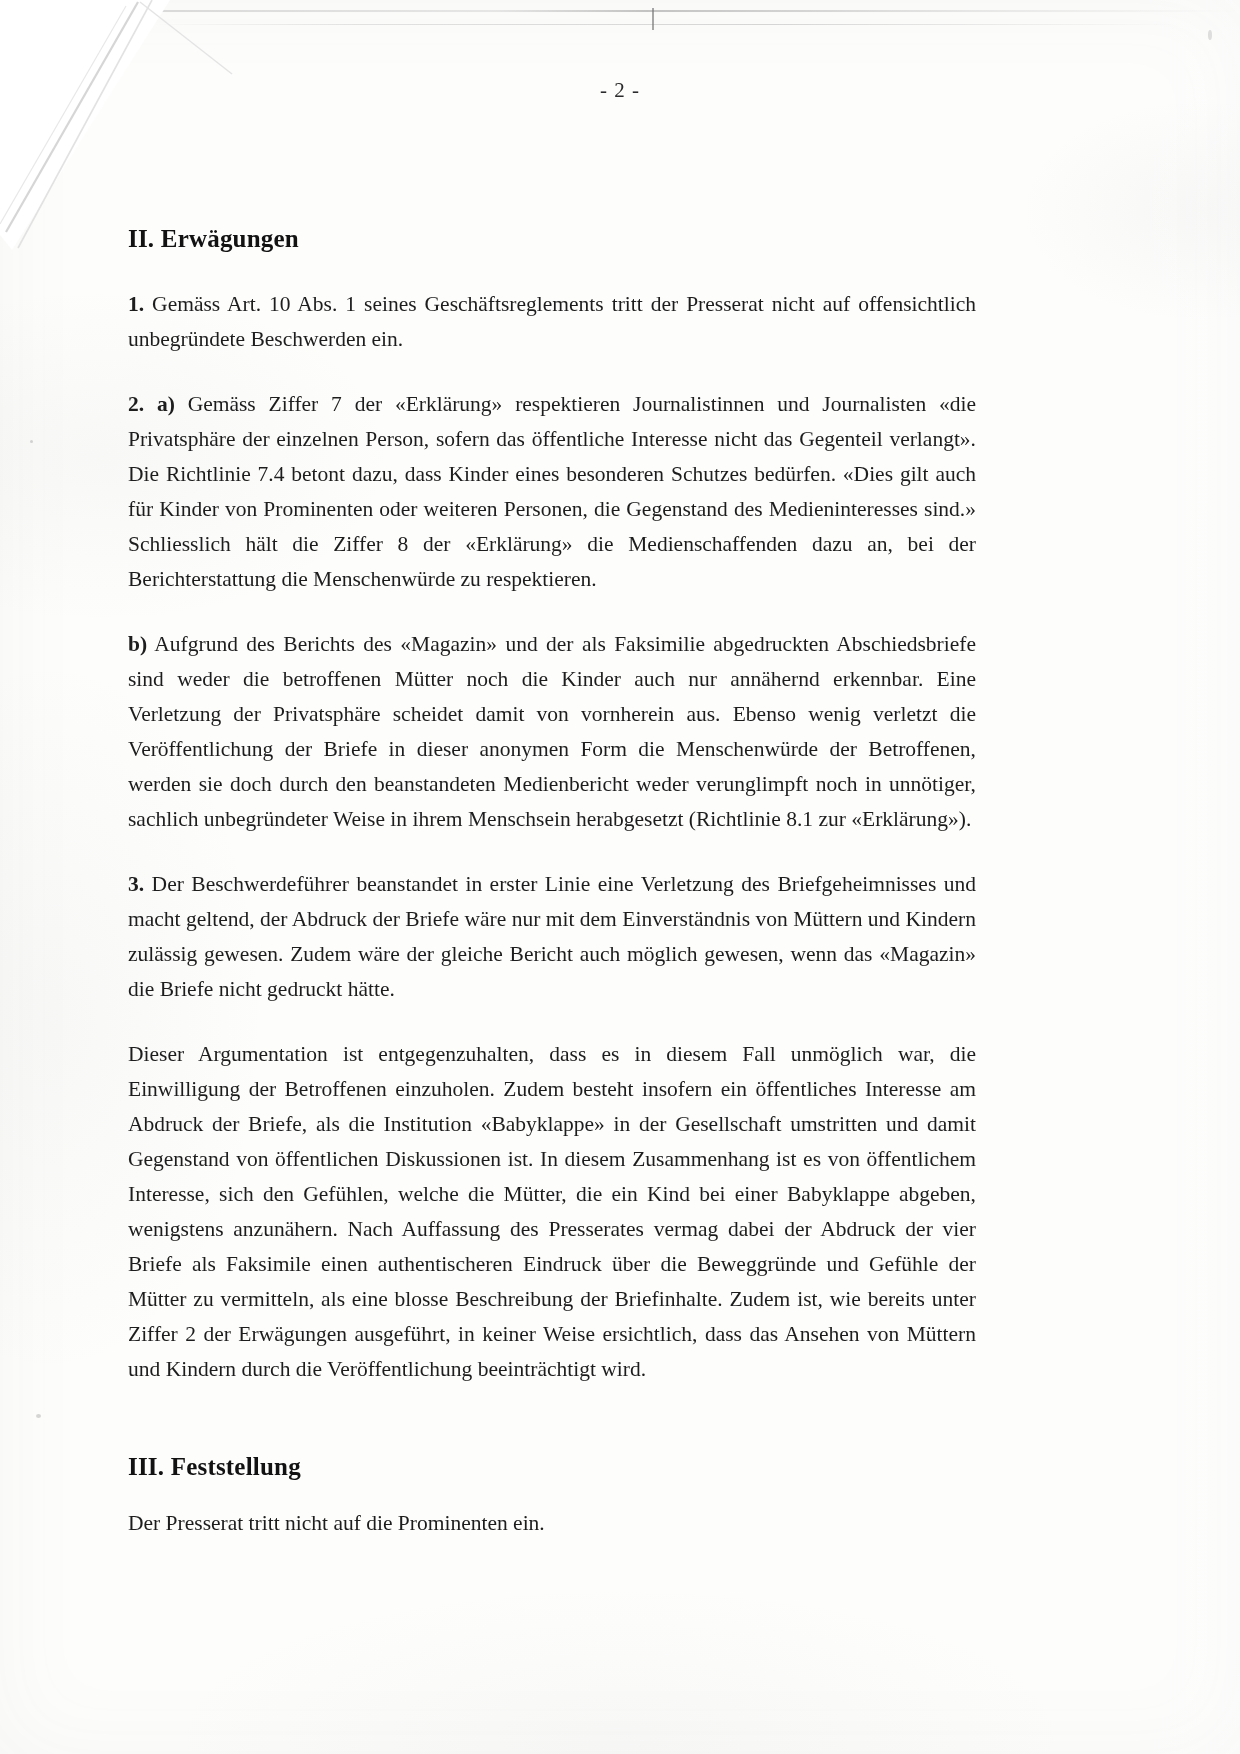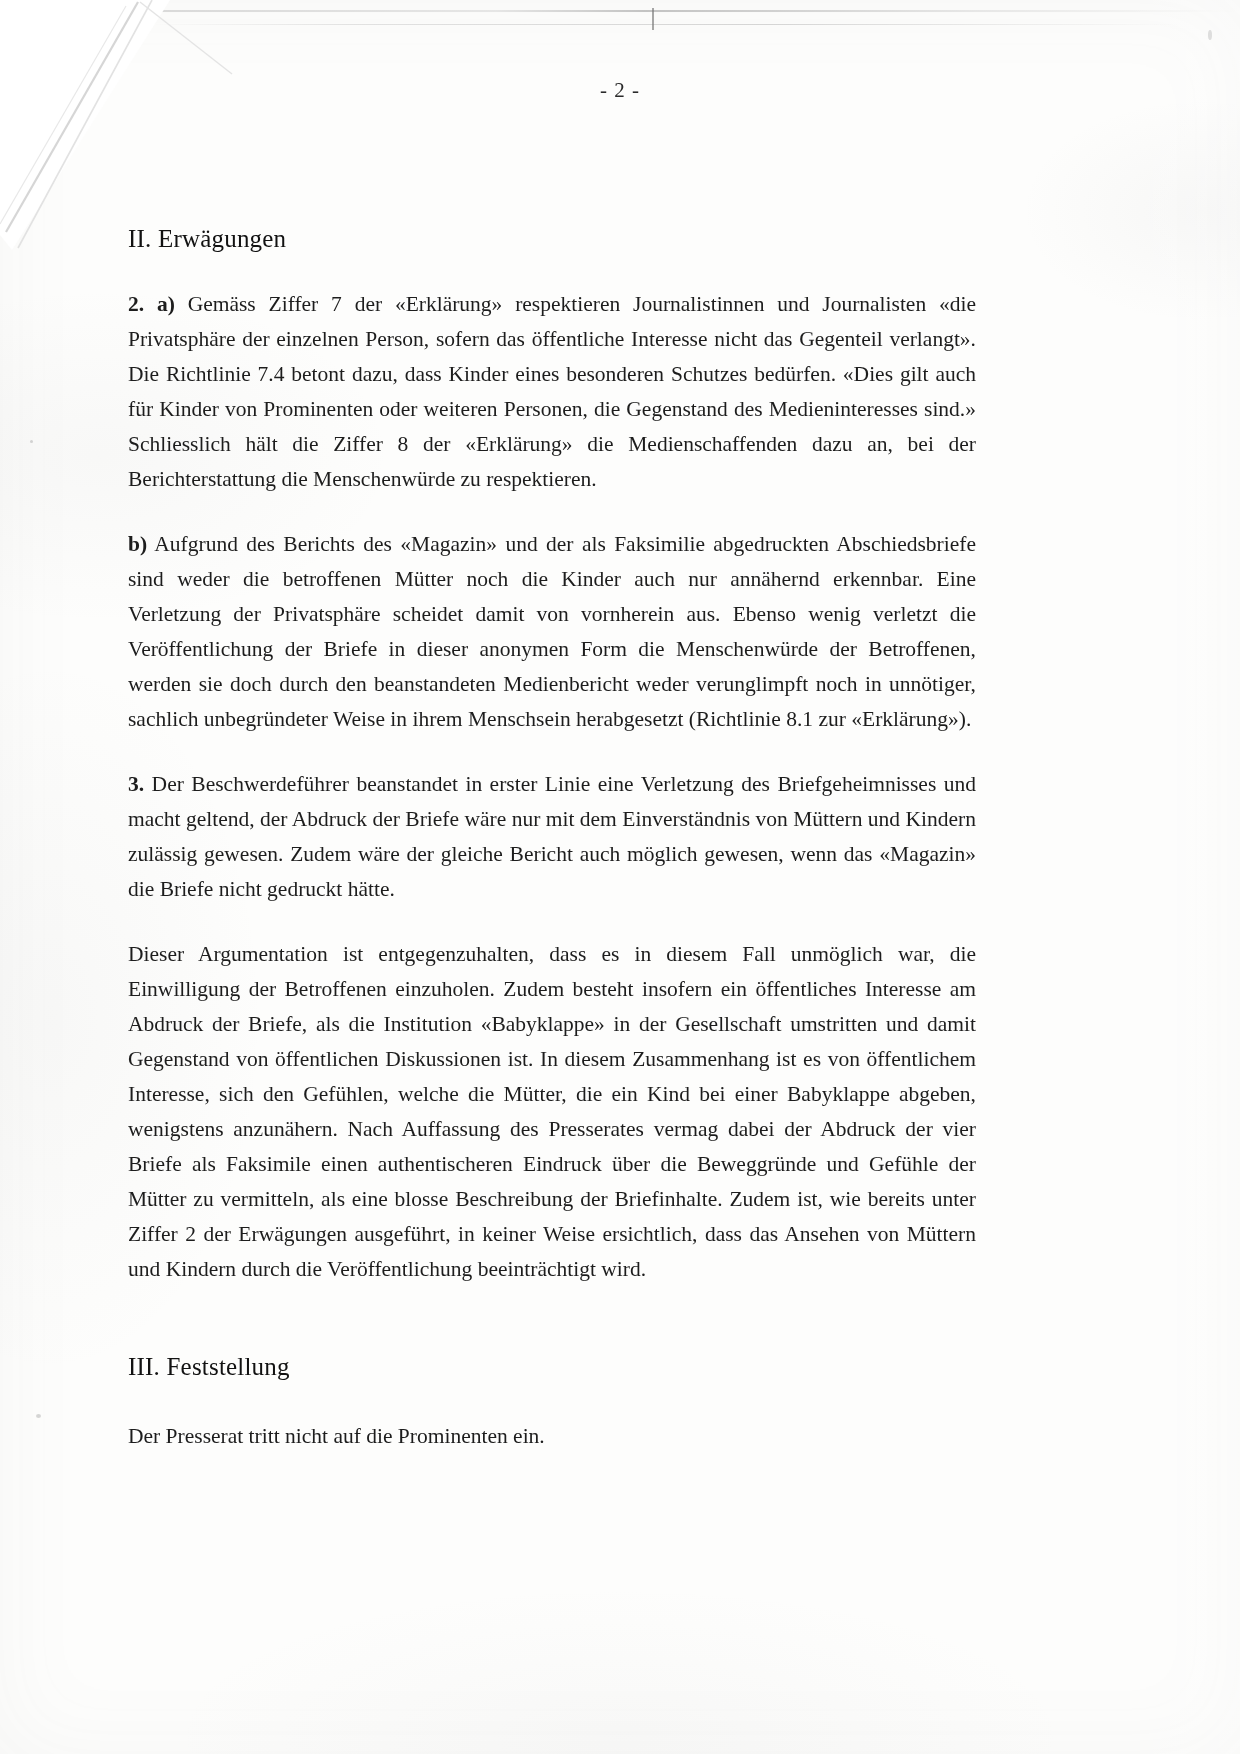--- a/index.html
+++ b/index.html
@@ -86,28 +86,28 @@
 
   .content {
     position: absolute;
     left: 128px;
     top: 225px;
     width: 848px;
   }
 
   h2.section-heading {
     font-size: 25px;
-    font-weight: normal;
+    font-weight: bold;
     margin: 0 0 34px 0;
     letter-spacing: 0.2px;
     color: #121212;
   }
   h2.section-heading.second {
     margin-top: 66px;
-    margin-bottom: 38px;
+    margin-bottom: 25px;
   }
 
   p.para {
     font-size: 21.5px;
     line-height: 35px;
     margin: 0 0 30px 0;
     text-align: justify;
     text-justify: inter-word;
     color: #1d1d1d;
   }
@@ -156,20 +156,23 @@
   <div class="speck" style="left:36px; top:1414px; width:5px; height:4px;"></div>
   <div class="speck" style="left:30px; top:440px; width:3px; height:3px;"></div>
   <div class="speck" style="left:1208px; top:30px; width:4px; height:10px;"></div>
 
   <div class="page-number">- 2 -</div>
 
   <div class="content">
 
     <h2 class="section-heading">II. Erwägungen</h2>
 
+    <p class="para">
+      <span class="lead">1.</span><span> Gemäss Art. 10 Abs. 1 seines Geschäftsreglements tritt der Presserat nicht auf offensichtlich unbegründete Beschwerden ein.</span>
+    </p>
 
     <p class="para">
       <span class="lead">2. a)</span><span> Gemäss Ziffer 7 der «Erklärung» respektieren Journalistinnen und Journalisten «die Privatsphäre der einzelnen Person, sofern das öffentliche Interesse nicht das Gegenteil verlangt». Die Richtlinie 7.4 betont dazu, dass Kinder eines besonderen Schutzes bedürfen. «Dies gilt auch für Kinder von Prominenten oder weiteren Personen, die Gegenstand des Medieninteresses sind.» Schliesslich hält die Ziffer 8 der «Erklärung» die Medienschaffenden dazu an, bei der Berichterstattung die Menschenwürde zu respektieren.</span>
     </p>
 
     <p class="para">
       <span class="lead">b)</span><span> Aufgrund des Berichts des «Magazin» und der als Faksimilie abgedruckten Abschiedsbriefe sind weder die betroffenen Mütter noch die Kinder auch nur annähernd erkennbar. Eine Verletzung der Privatsphäre scheidet damit von vornherein aus. Ebenso wenig verletzt die Veröffentlichung der Briefe in dieser anonymen Form die Menschenwürde der Betroffenen, werden sie doch durch den beanstandeten Medienbericht weder verunglimpft noch in unnötiger, sachlich unbegründeter Weise in ihrem Menschsein herabgesetzt (Richtlinie 8.1 zur «Erklärung»).</span>
     </p>
 
     <p class="para">

